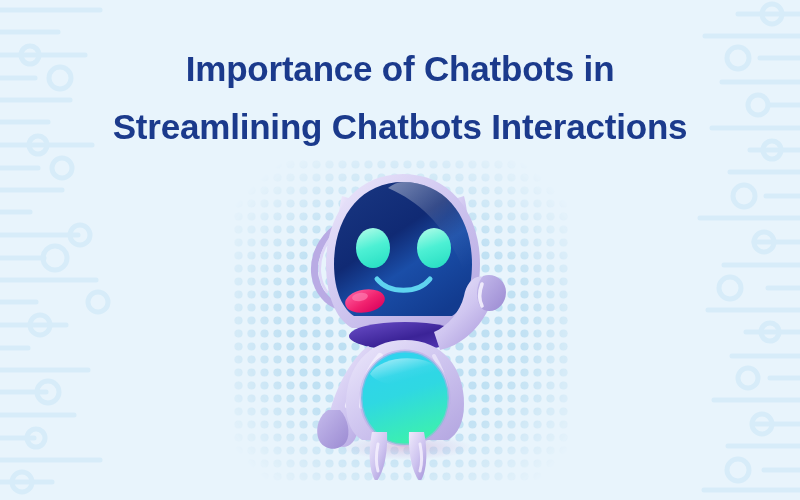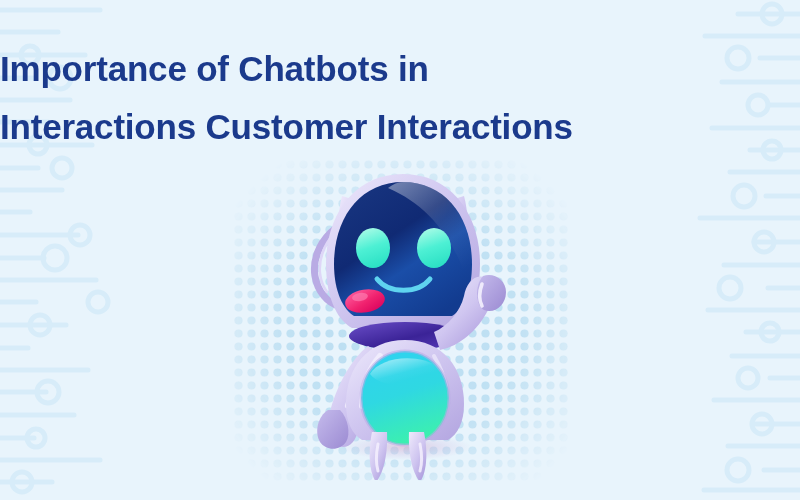--- a/index.html
+++ b/index.html
@@ -37,20 +37,21 @@
     height: 325px;
     pointer-events: none;
   }
 
   
   .title-block {
     position: absolute;
     left: 0;
     right: 0;
     top: 40px;
+    text-align: center;
     z-index: 5;
   }
   .title-line {
     display: block;
     color: #1b3a8c;
     font-family: "Liberation Sans", sans-serif;
     font-size: 35px;
     font-weight: 700;
     letter-spacing: -0.2px;
     line-height: 58px;
@@ -173,21 +174,21 @@
         <mask id="dotMask">
           <rect x="0" y="0" width="340" height="325" fill="url(#dotFade)"></rect>
         </mask>
       </defs>
       <rect x="0" y="0" width="340" height="325" fill="url(#dots)" mask="url(#dotMask)"></rect>
     </svg>
   </div>
 
   <div class="title-block">
     <span class="title-line">Importance of Chatbots in</span>
-    <span class="title-line">Interactions Customer Interactions</span>
+    <span class="title-line">Streamlining Chatbots Interactions</span>
   </div>
 
   <div class="robot-wrap">
     <svg width="270" height="320" viewBox="0 0 270 320" xmlns="http://www.w3.org/2000/svg">
       <defs>
         <linearGradient id="gVisor" x1="18%" y1="6%" x2="80%" y2="96%">
           <stop offset="0%" stop-color="#17347f"></stop>
           <stop offset="38%" stop-color="#102a74"></stop>
           <stop offset="62%" stop-color="#1a4ea8"></stop>
           <stop offset="100%" stop-color="#123b8f"></stop>

